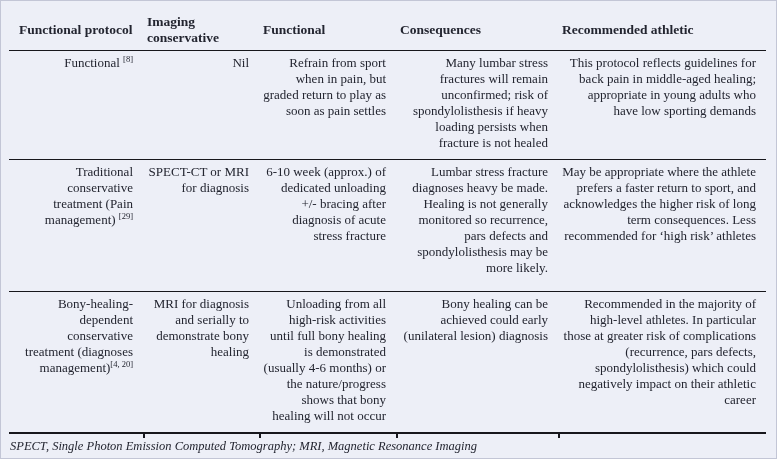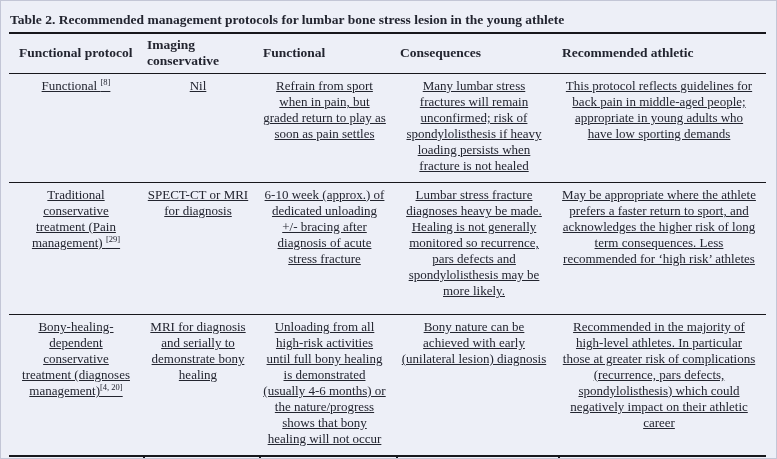--- a/index.html
+++ b/index.html
@@ -38,23 +38,22 @@
     line-height: 16px;
     text-align: left;
     vertical-align: middle;
     padding: 3px 8px 4px 4px;
     border-bottom: 1px solid #17171c;
   }
   td {
     font-size: 13px;
     line-height: 16px;
     vertical-align: top;
-    text-align: center;
+    text-align: right;
     padding: 4px 10px 8px 4px;
-    text-decoration: underline;
   }
   th:first-child, td:first-child { padding-left: 10px; }
   tbody tr + tr td { border-top: 1px solid #17171c; }
   tbody tr.r1 td { height: 91px; }
   tbody tr.r2 td { height: 119px; margin-top: 33px; }
   tbody tr.r3 td { height: 122px; }
   sup {
     font-size: 8.5px;
     line-height: 0;
     vertical-align: super;
@@ -79,21 +78,20 @@
     font-size: 12.5px;
     line-height: 16px;
     padding: 4px 0 0 1px;
   }
 </style>
 </head>
 <body>
 
 <div class="page">
 
-  <div class="title">Table 2. Recommended management protocols for lumbar bone stress lesion in the young athlete</div>
 
   <table>
     <colgroup>
       <col class="c1">
         <col class="c2">
         <col class="c3">
         <col class="c4">
         <col class="c5">
     </colgroup>
     <thead>
@@ -104,34 +102,34 @@
         <th>Consequences</th>
         <th>Recommended athletic</th>
       </tr>
     </thead>
     <tbody>
       <tr class="r1">
         <td><span>Functional </span><sup>[8]</sup></td>
         <td>Nil</td>
         <td>Refrain from sport when in pain, but graded return to play as soon as pain settles</td>
         <td>Many lumbar stress fractures will remain unconfirmed; risk of spondylolisthesis if heavy loading persists when fracture is not healed</td>
-        <td>This protocol reflects guidelines for back pain in middle-aged people; appropriate in young adults who have low sporting demands</td>
+        <td>This protocol reflects guidelines for back pain in middle-aged healing; appropriate in young adults who have low sporting demands</td>
       </tr>
       <tr class="r2">
         <td><span>Traditional conservative treatment (Pain management) </span><sup>[29]</sup></td>
         <td>SPECT-CT or MRI for diagnosis</td>
         <td>6-10 week (approx.) of dedicated unloading +/- bracing after diagnosis of acute stress fracture</td>
         <td>Lumbar stress fracture diagnoses heavy be made. Healing is not generally monitored so recurrence, pars defects and spondylolisthesis may be more likely.</td>
         <td>May be appropriate where the athlete prefers a faster return to sport, and acknowledges the higher risk of long term consequences. Less recommended for ‘high risk’ athletes</td>
       </tr>
       <tr class="r3">
         <td><span>Bony-healing-dependent conservative treatment (diagnoses management)</span><sup>[4, 20]</sup></td>
         <td>MRI for diagnosis and serially to demonstrate bony healing</td>
         <td>Unloading from all high-risk activities until full bony healing is demonstrated (usually 4-6 months) or the nature/progress shows that bony healing will not occur</td>
-        <td>Bony nature can be achieved with early (unilateral lesion) diagnosis</td>
+        <td>Bony healing can be achieved could early (unilateral lesion) diagnosis</td>
         <td>Recommended in the majority of high-level athletes. In particular those at greater risk of complications (recurrence, pars defects, spondylolisthesis) which could negatively impact on their athletic career</td>
       </tr>
     </tbody>
   </table>
 
   <div class="footnote-wrap">
     <span class="tick t1"></span>
     <span class="tick t2"></span>
     <span class="tick t3"></span>
     <span class="tick t4"></span>

